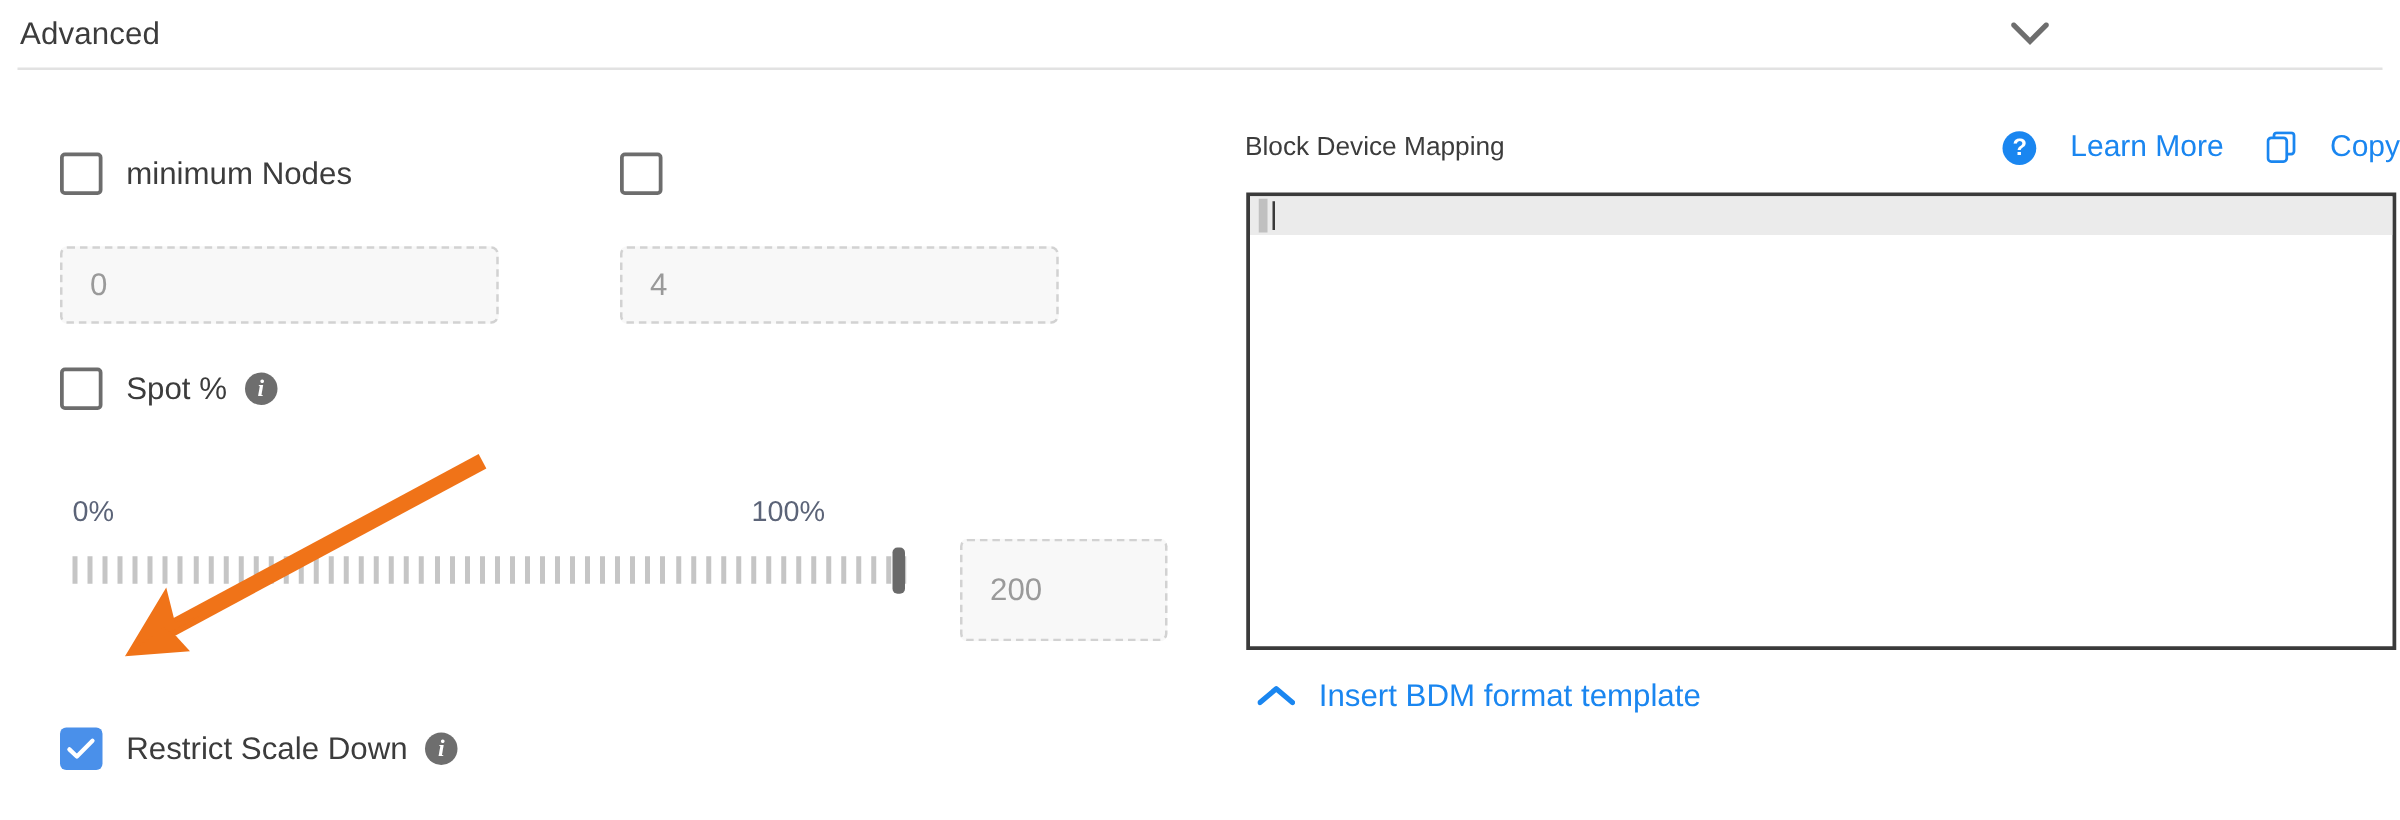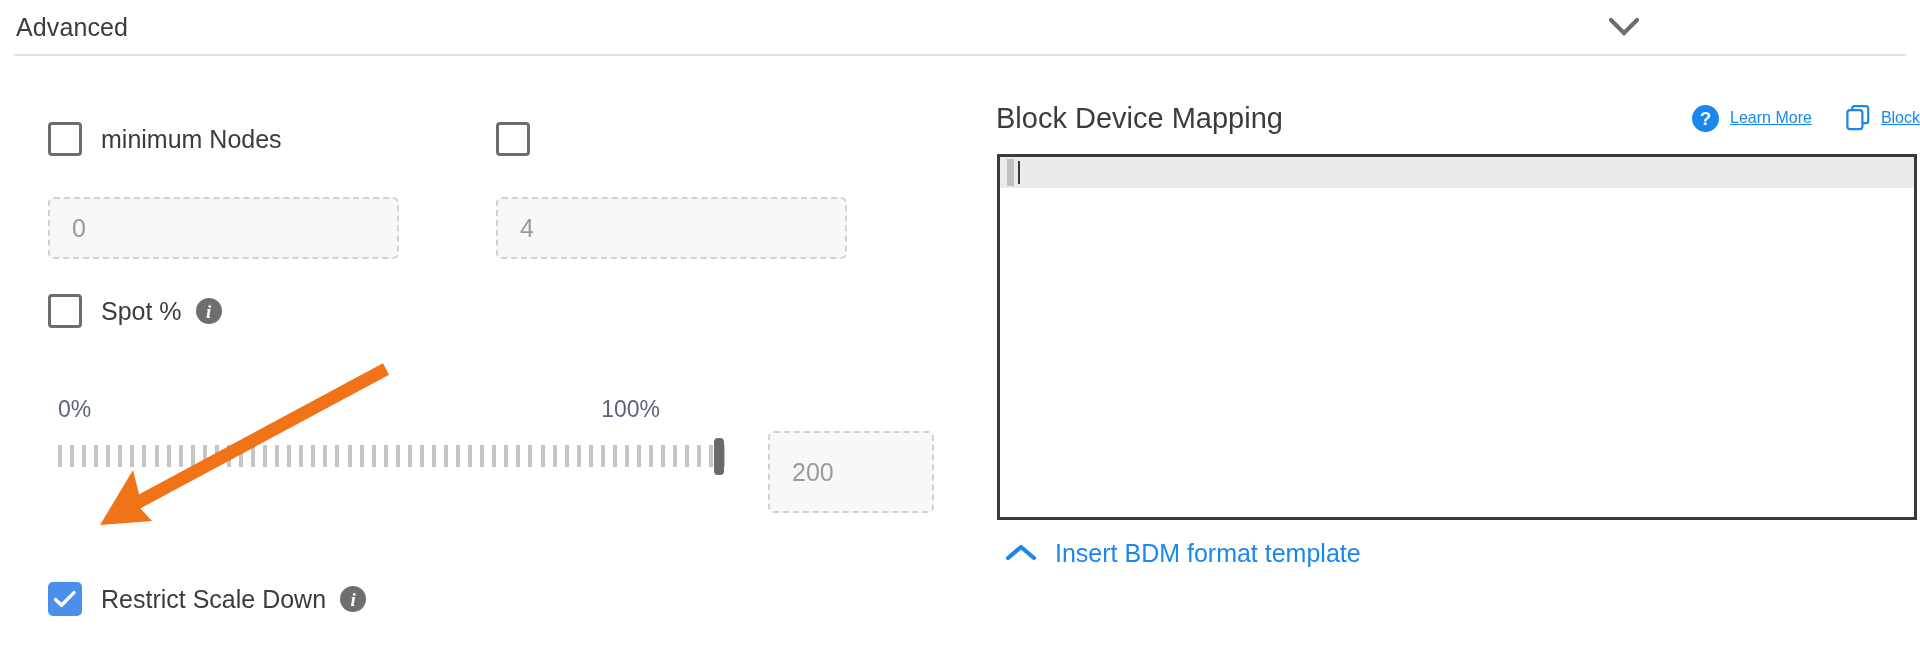--- a/index.html
+++ b/index.html
@@ -170,21 +170,21 @@
   }
   .bdm-head {
     position: absolute;
     left: 0; top: 45px;
     width: 924px;
     height: 34px;
     display: flex;
     align-items: center;
   }
   .bdm-title {
-    font-size: 29px;
+    font-size: 21px;
     color: #3c3c3c;
   }
   .bdm-head-spacer { flex: 1 1 auto; }
 
   .head-action {
     display: flex;
     align-items: center;
     margin-left: 34px;
     cursor: pointer;
   }
@@ -200,25 +200,24 @@
     justify-content: center;
     line-height: 1;
     flex: 0 0 auto;
   }
   .copy-icon {
     width: 24px; height: 26px;
     flex: 0 0 auto;
     display: flex; align-items: center; justify-content: center;
   }
   .head-action-label {
-    margin-left: 11px;
-    font-size: 16px;
+    margin-left: 27px;
+    font-size: 24px;
     color: #1a86f0;
     white-space: nowrap;
-    text-decoration: underline;
   }
 
   .editor {
     position: absolute;
     left: 1px; top: 98px;
     width: 920px;
     height: 366px;
     border: 3px solid #3a3a3a;
     background: #ffffff;
     overflow: hidden;
@@ -243,21 +242,21 @@
     width: 2px;
     height: 23px;
     background: #3a3a3a;
   }
 
   .insert-link {
     position: absolute;
     left: 7px; top: 478px;
     height: 38px;
     display: flex;
-    align-items: center;
+    align-items: flex-end;
     cursor: pointer;
   }
   .insert-chevron {
     width: 36px; height: 30px;
     display: flex; align-items: center; justify-content: center;
     flex: 0 0 auto;
   }
   .insert-label {
     margin-left: 16px;
     font-size: 25px;
@@ -400,21 +399,21 @@
         <div class="head-action-label">Learn More</div>
       </div>
 
       <div class="head-action">
         <div class="copy-icon">
           <svg width="24" height="26" viewBox="0 0 24 26" aria-hidden="true">
             <rect x="1.4" y="5.2" width="15" height="19" rx="2.6" stroke="#1a86f0" stroke-width="2.2" fill="none"></rect>
             <path d="M6.2 5.2 V3.4 a2.2 2.2 0 0 1 2.2-2.2 H20 a2.2 2.2 0 0 1 2.2 2.2 V16 a2.2 2.2 0 0 1-2.2 2.2 h-3.6" stroke="#1a86f0" stroke-width="2.2" fill="none"></path>
           </svg>
         </div>
-        <div class="head-action-label">Block</div>
+        <div class="head-action-label">Copy</div>
       </div>
     </div>
 
     <div class="editor">
       <div class="editor-active-line"></div>
       <div class="editor-gutter-mark"></div>
       <div class="editor-caret"></div>
       <div style="position:absolute;left:22px;top:4px;font-family:'Liberation Mono',monospace;font-size:19px;color:#3a3a3a;"></div>
     </div>
 

